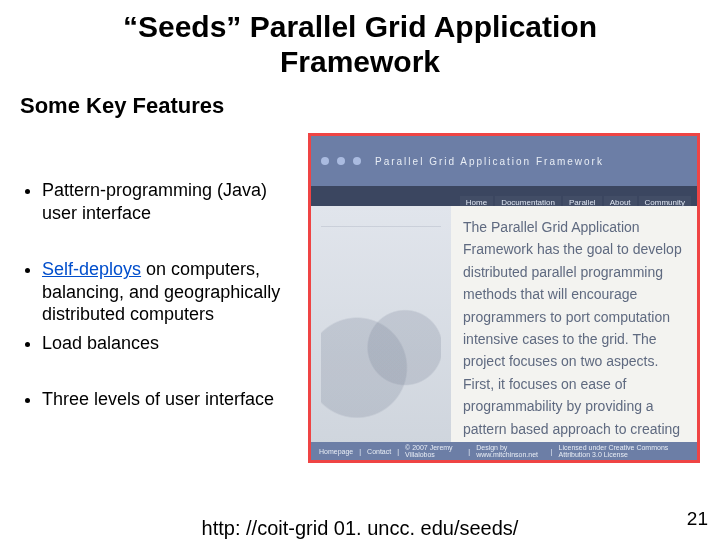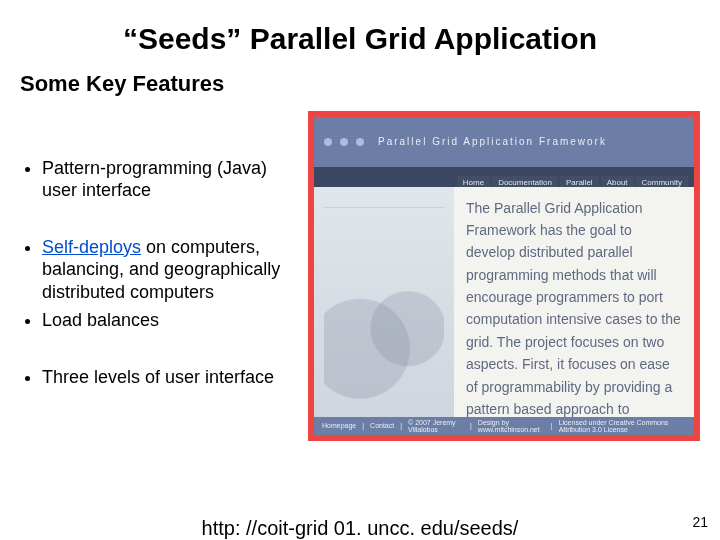--- a/index.html
+++ b/index.html
@@ -1,51 +1,52 @@
 <!DOCTYPE html>
 <html><head>
 <meta charset="utf-8">
 <style>
   * { box-sizing: border-box; margin: 0; padding: 0; }
   html, body { width: 720px; height: 540px; font-family: Arial, Helvetica, sans-serif; background: #fff; color: #000; }
   .slide { position: relative; width: 720px; height: 540px; padding: 10px 20px 0 20px; }
-  .title { font-size: 30px; text-align: center; line-height: 1.15; margin: 12px 40px 14px 40px; }
+  .title { font-size: 30px; text-align: center; line-height: 1.15; margin: 0 40px 14px 40px; }
   .subtitle { font-size: 22px; font-weight: bold; margin: 2px 0 14px 0; }
   .content { display: flex; align-items: center; }
   .bullets { width: 300px; font-size: 18px; line-height: 1.25; }
   .bullets ul { list-style: disc; padding-left: 22px; }
   .bullets li { margin-bottom: 6px; }
   .gap { height: 28px; }
   .right { flex: 1; padding-left: 4px; }
-  .shot { width: 392px; height: 330px; background: #f3f3f0; border: 6px solid #ef4444; position: relative; overflow: hidden; }
+  .shot { width: 392px; height: 330px; background: #f3f3f0; border: 3px solid #ef4444; position: relative; overflow: hidden; }
   .shot-header { height: 50px; background: #6c7ea6; display: flex; align-items: center; padding: 0 10px; color: #e8edf5; font-size: 10px; letter-spacing: 2px; }
   .dots { display: flex; gap: 8px; margin-right: 14px; }
   .dot { width: 8px; height: 8px; border-radius: 50%; background: #aabbe0; }
   .shot-nav { height: 20px; background: #3b4660; display: flex; justify-content: flex-end; align-items: center; gap: 2px; padding: 0 6px; }
   .nav-item { color: #dfe6f2; font-size: 8px; padding: 2px 6px; background: rgba(255,255,255,0.04); margin-top: 12px; }
   .shot-body { display: flex; height: 242px; }
   .sidebar-img { width: 140px; background: linear-gradient(180deg,#e1e5ec 0,#cfd5dd 100%); position: relative; }
   .sidebar-img::after { content:""; position:absolute; inset:20px 10px 20px 10px; background:
       radial-gradient(circle at 30% 70%, rgba(120,130,150,.25) 0 30%, transparent 31%),
       radial-gradient(circle at 70% 60%, rgba(120,130,150,.25) 0 25%, transparent 26%);
       border-top: 1px solid rgba(120,130,150,.2);
   }
   .shot-text { flex:1; padding: 10px 12px; color: #5f6a80; font-size: 14px; line-height: 1.6; }
   .shot-footer { position:absolute; bottom:0; left:0; right:0; height:18px; background:#6c7ea6; color:#e8edf5; font-size:7px; display:flex; align-items:center; padding:0 8px; gap:6px;}
   .url { position: absolute; bottom: 0; left: 0; right: 0; text-align: center; font-size: 20px; }
-  .pagenum { position: absolute; right: 12px; bottom: 10px; font-size: 14px; }
+  .pagenum { position: absolute; right: 12px; bottom: 10px; font-size: 19px; }
   .self-deploys { text-decoration: underline; color: #004ecc; }
 </style>
 </head>
 <body>
 
 <div class="slide">
 
   <h1 class="title">
     <span>“Seeds” Parallel Grid Application</span><br>
+    <span>Framework</span>
   </h1>
 
   <div class="subtitle">Some Key Features</div>
 
   <div class="content">
     <div class="bullets">
       <ul>
         <li>Pattern-programming (Java) user interface</li>
       </ul>
       <div class="gap"></div>

